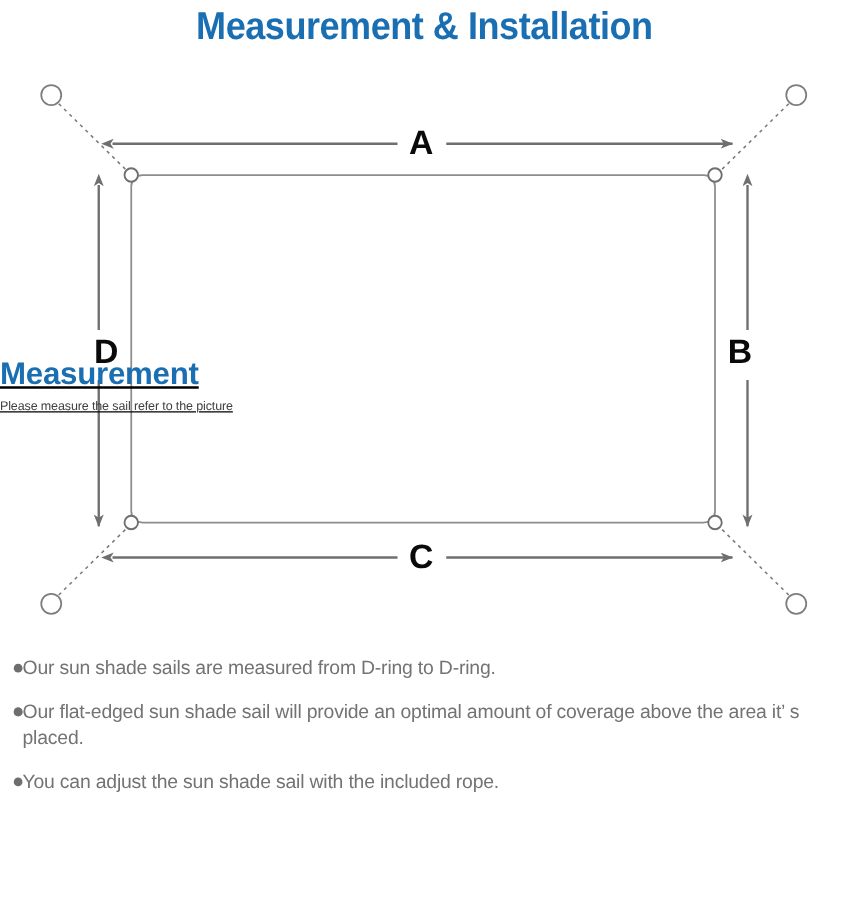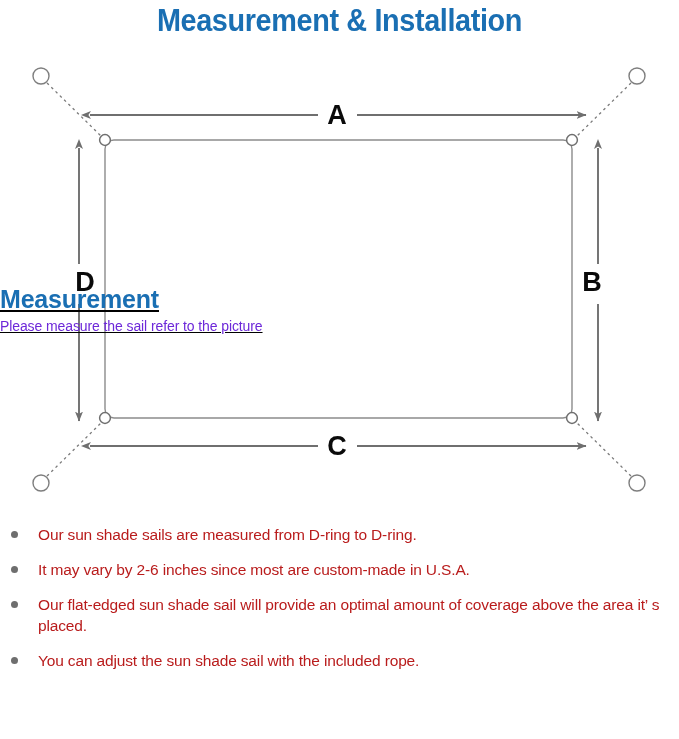--- a/index.html
+++ b/index.html
@@ -48,48 +48,48 @@
   #center-label .ct-main {
     display: block;
     font-size: 25px;
     font-weight: bold;
     color: #1a6fb3;
     line-height: 30px;
     letter-spacing: -0.2px;
   }
   #center-label .ct-sub {
     display: block;
-    font-size: 14px;
-    color: #6d28d9;
+    font-size: 10px;
+    color: #404040;
     line-height: 24px;
     letter-spacing: -0.1px;
   }
   .dim-label {
     position: absolute;
     font-size: 27px;
     font-weight: bold;
     color: #0a0a0a;
     line-height: 27px;
     text-align: center;
     transform: translate(-50%, -50%);
   }
   #notes {
     position: absolute;
     left: 0;
     top: 524px;
     width: 679px;
   }
   .note-item {
     position: relative;
-    padding-left: 38px;
+    padding-left: 18px;
     padding-right: 6px;
     margin-bottom: 14px;
     font-size: 15.5px;
     line-height: 21px;
-    color: #b91c1c;
+    color: #737373;
     letter-spacing: -0.15px;
   }
   .note-bullet {
     position: absolute;
     left: 11px;
     top: 7px;
     width: 7px;
     height: 7px;
     border-radius: 50%;
     background: #6e6e6e;
@@ -154,21 +154,20 @@
 
 </div>
 
 <div id="notes">
   <div class="note-item">
     <span class="note-bullet"></span>
     <span>Our sun shade sails are measured from D-ring to D-ring.</span>
   </div>
   <div class="note-item">
     <span class="note-bullet"></span>
-    <span>It may vary by 2-6 inches since most are custom-made in U.S.A.</span>
   </div>
   <div class="note-item">
     <span class="note-bullet"></span>
     <span>Our flat-edged sun shade sail will provide an optimal amount of coverage above the area it’ s placed.</span>
   </div>
   <div class="note-item">
     <span class="note-bullet"></span>
     <span>You can adjust the sun shade sail with the included rope.</span>
   </div>
 </div>

